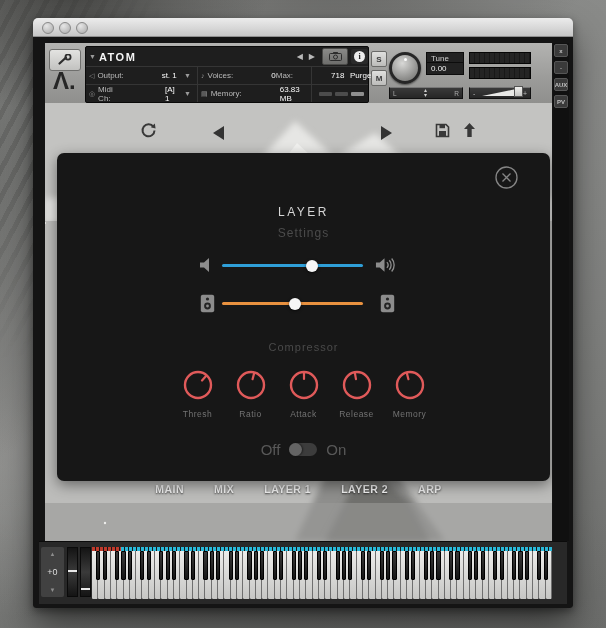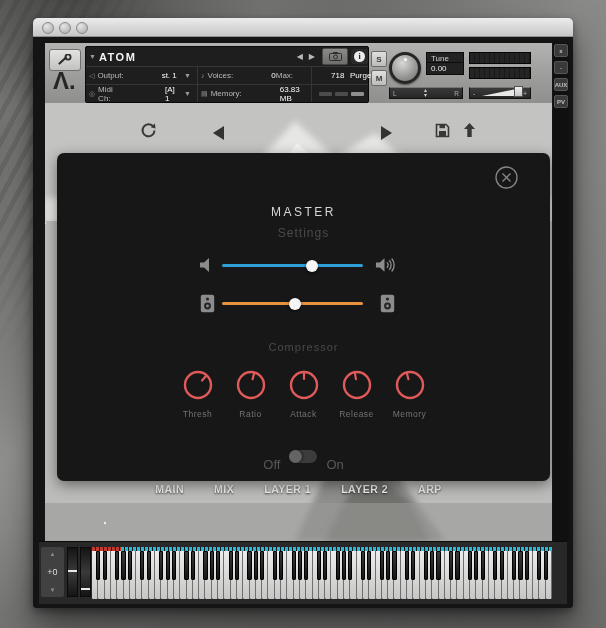--- a/index.html
+++ b/index.html
@@ -103,21 +103,21 @@
   .slider-row{position:absolute;left:0;width:100%;height:20px;}
   .sl-ico{position:absolute;top:0;width:20px;height:20px;display:flex;align-items:center;justify-content:center;}
   .track{position:absolute;left:165px;top:9px;width:141px;height:3px;border-radius:2px;}
   .thumb{position:absolute;top:50%;width:12px;height:12px;border-radius:50%;background:#f6f6f6;
     transform:translate(-50%,-50%);box-shadow:0 1px 3px rgba(0,0,0,.6);}
   .comp-label{position:absolute;left:0;top:188px;width:100%;text-align:center;font-size:11px;color:#4a4a4a;letter-spacing:1px;}
   .knob-row{position:absolute;left:0;top:216px;width:100%;display:flex;justify-content:center;gap:21px;}
   .knob{width:32px;display:flex;flex-direction:column;align-items:center;gap:8px;}
   .knob-label{font-size:8.5px;color:#737373;letter-spacing:.5px;}
   .toggle-row{position:absolute;left:0;top:288px;width:100%;display:flex;align-items:center;justify-content:center;gap:9px;}
-  .tg-label{font-size:13px;color:#585858;margin-top:16px;}
+  .tg-label{font-size:15px;color:#585858;}
   .pill{position:relative;width:28px;height:13px;border-radius:7px;background:#3c3c3c;}
   .pill-knob{position:absolute;top:0;width:13px;height:13px;border-radius:50%;background:#646464;box-shadow:1px 0 2px rgba(0,0,0,.5);}
   
   .side-strip{position:absolute;left:520px;top:6px;width:16px;height:498px;background:#101010;}
   .side-btn{position:absolute;left:1px;width:14px;height:13px;border-radius:2px;background:#3a3a3a;border:1px solid #565656;
     box-sizing:border-box;color:#c0c0c0;font-size:6px;font-weight:bold;display:flex;align-items:center;justify-content:center;}
   
   .kbd{position:absolute;left:6px;top:504px;width:528px;height:62px;background:#282828;border-top:1px solid #0b0b0b;}
   .transpose{position:absolute;left:2px;top:5px;width:23px;height:50px;background:#414141;border-radius:2px;
     display:flex;flex-direction:column;align-items:center;justify-content:space-between;padding:4px 0;box-sizing:border-box;}
@@ -316,21 +316,21 @@
             </div>
           </div>
 
           <div class="overlay">
             <span class="close-btn">
               <svg width="23" height="23" viewBox="0 0 23 23">
                   <circle cx="11.5" cy="11.5" r="10.5" fill="none" stroke="#868686" stroke-width="1.3"></circle>
                   <path d="M7.5 7.5 L15.5 15.5 M15.5 7.5 L7.5 15.5" stroke="#868686" stroke-width="1.3"></path>
                 </svg>
             </span>
-            <div class="ov-title">MASTER</div>
+            <div class="ov-title">LAYER</div>
             <div class="ov-sub">Settings</div>
 
             <div class="slider-row" style="top:102px">
               <span class="sl-ico" style="left:140px">
                 <svg width="17" height="16" viewBox="0 0 17 16">
                     <polygon points="1,5.5 5,5.5 10,1 10,15 5,10.5 1,10.5" fill="#8c8c8c"></polygon>
                   </svg>
               </span>
               <div class="track" style="background: rgb(47, 159, 216);">
                 <div class="thumb" style="left: 64%;"></div>

